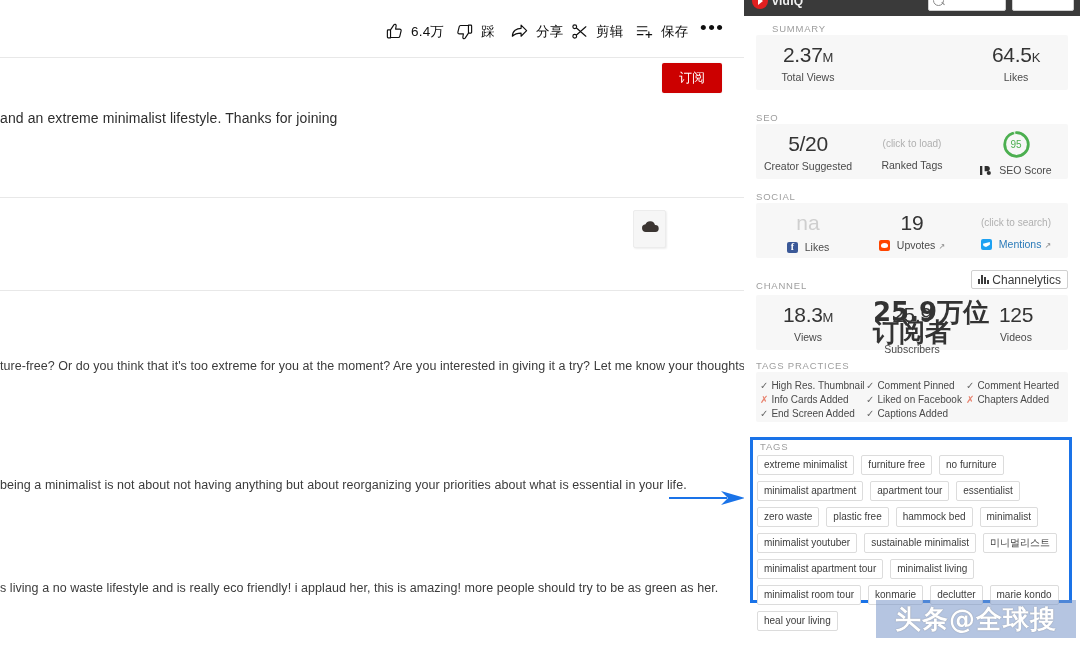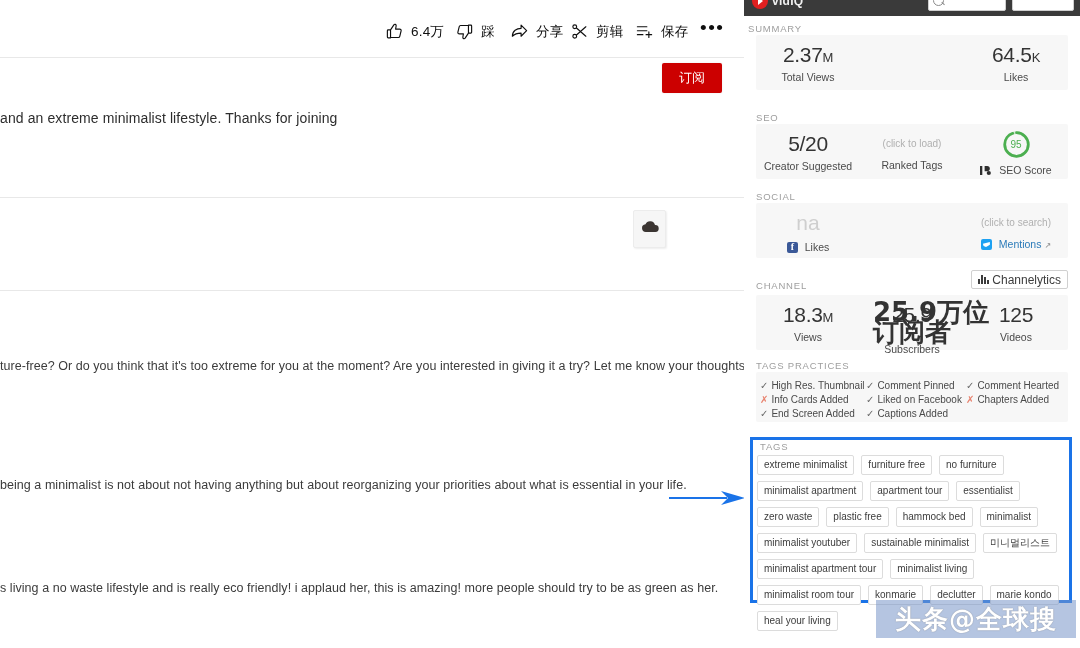--- a/index.html
+++ b/index.html
@@ -239,21 +239,21 @@
     <div id="vidiq-logo">
       <span class="mark"></span>
       <span class="wm">vidIQ</span>
     </div>
     <div class="hdr-input" id="hdr-input-1">
       <span class="mag"></span>
     </div>
     <div class="hdr-input" id="hdr-input-2"></div>
   </div>
 
-  <div class="sec-title" style="left:4px;top:23px;">SUMMARY</div>
+  <div class="sec-title" style="left:28px;top:23px;">SUMMARY</div>
   <div class="panel" id="summary-panel" style="top:35px;height:55px;"></div>
 
   <div class="stat" style="left:12px;top:44px;width:104px;">
     <div class="num"><span>2.37</span><span class="suf">M</span></div>
     <div class="sub">Total Views</div>
   </div>
   <div class="stat" style="left:220px;top:44px;width:104px;">
     <div class="num"><span>64.5</span><span class="suf">K</span></div>
     <div class="sub">Likes</div>
   </div>
@@ -292,20 +292,27 @@
   <div class="sec-title" style="left:12px;top:191px;">SOCIAL</div>
   <div class="panel" id="social-panel" style="top:203px;height:55px;"></div>
 
   <div class="stat" style="left:12px;top:212px;width:104px;">
     <div class="dim">na</div>
     <div class="sub" style="margin-top:8px;">
       <span class="mini-ic"><span class="sq fb"></span></span>
       <span>Likes</span>
     </div>
   </div>
+  <div class="stat" style="left:116px;top:212px;width:104px;">
+    <div class="num">19</div>
+    <div class="sub" style="margin-top:6px;">
+      <span class="mini-ic"><span class="sq rd"></span></span>
+      <span>Upvotes</span><span class="ext">↗</span>
+    </div>
+  </div>
   <div class="stat" style="left:220px;top:212px;width:104px;">
     <div class="hint">(click to search)</div>
     <div class="sub" style="margin-top:10px;">
       <span class="mini-ic"><span class="sq tw"></span></span>
       <span class="lnk">Mentions</span><span class="ext">↗</span>
     </div>
   </div>
 
   <div class="sec-title" style="left:12px;top:280px;">CHANNEL</div>
   <div id="channelytics">

